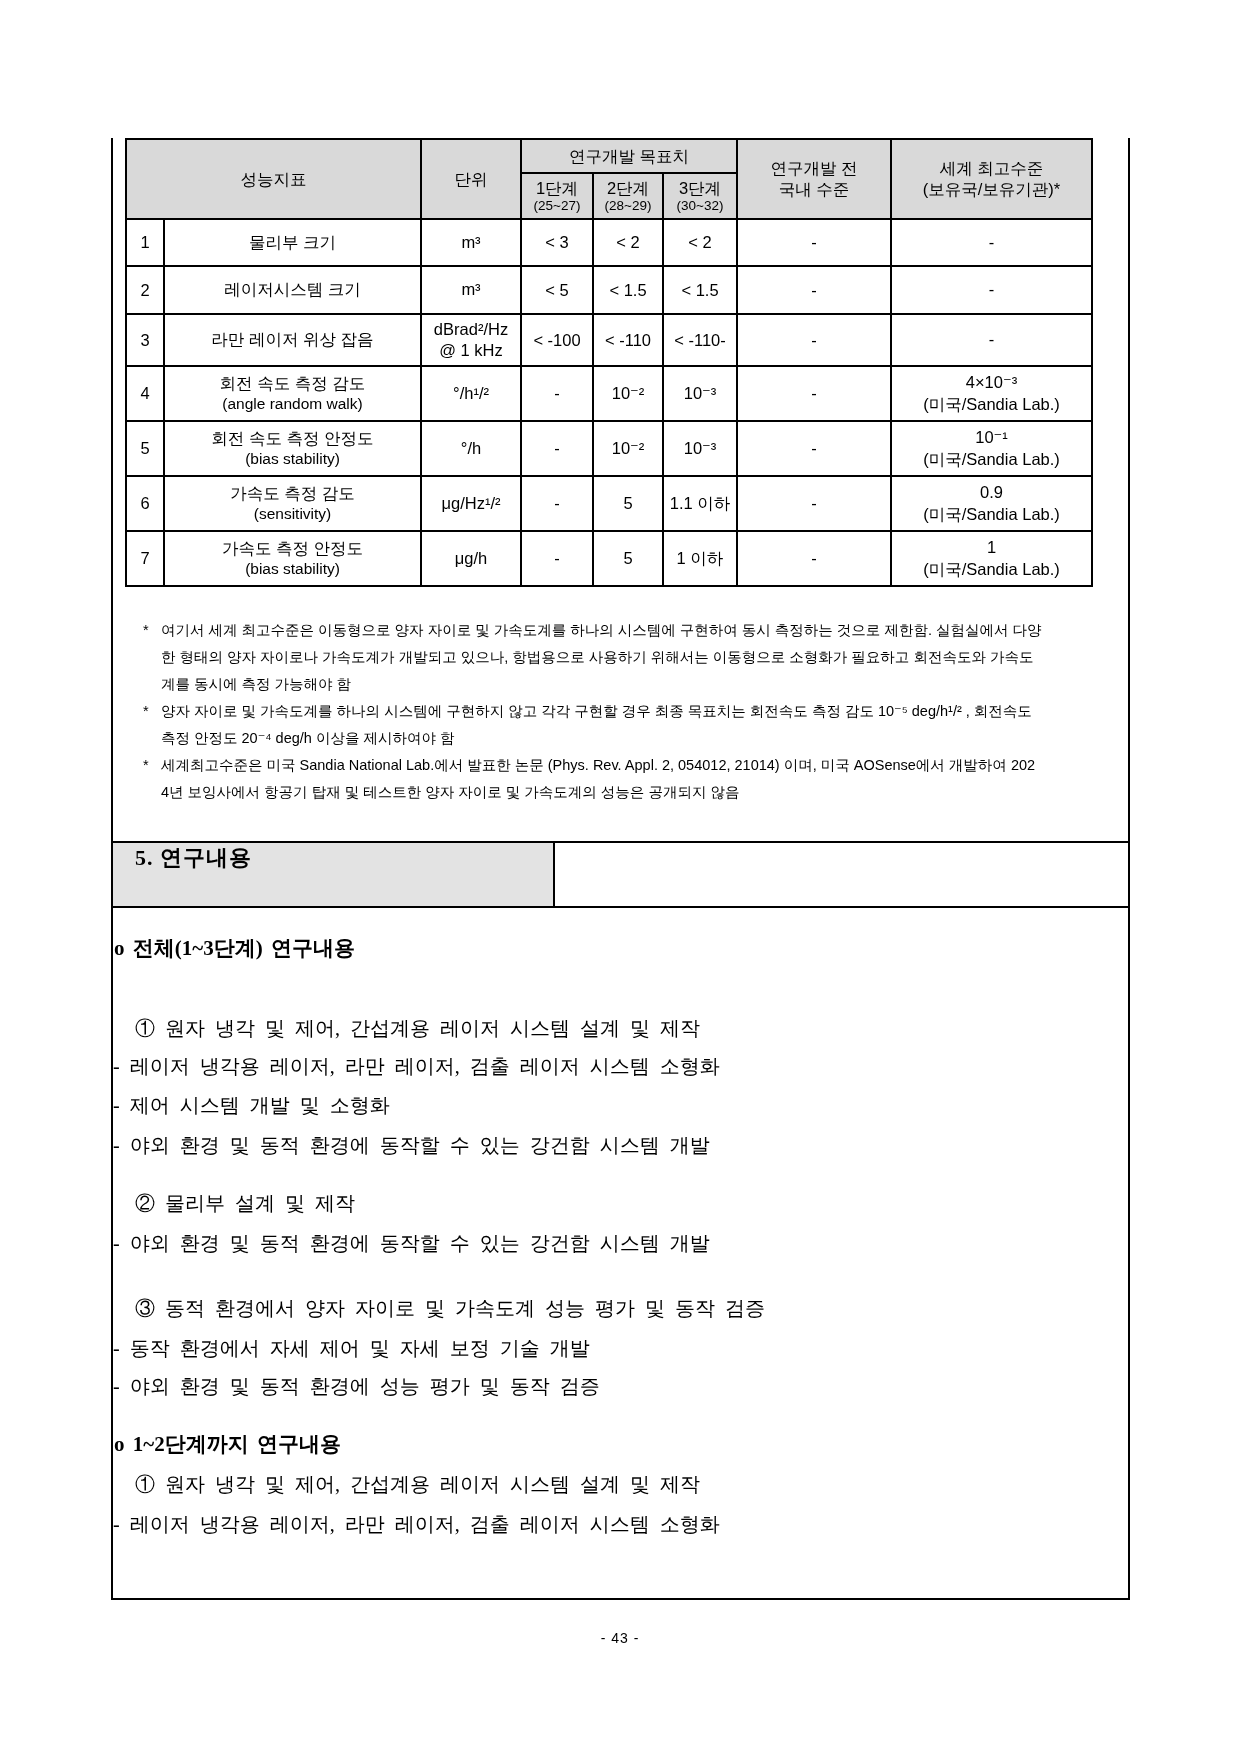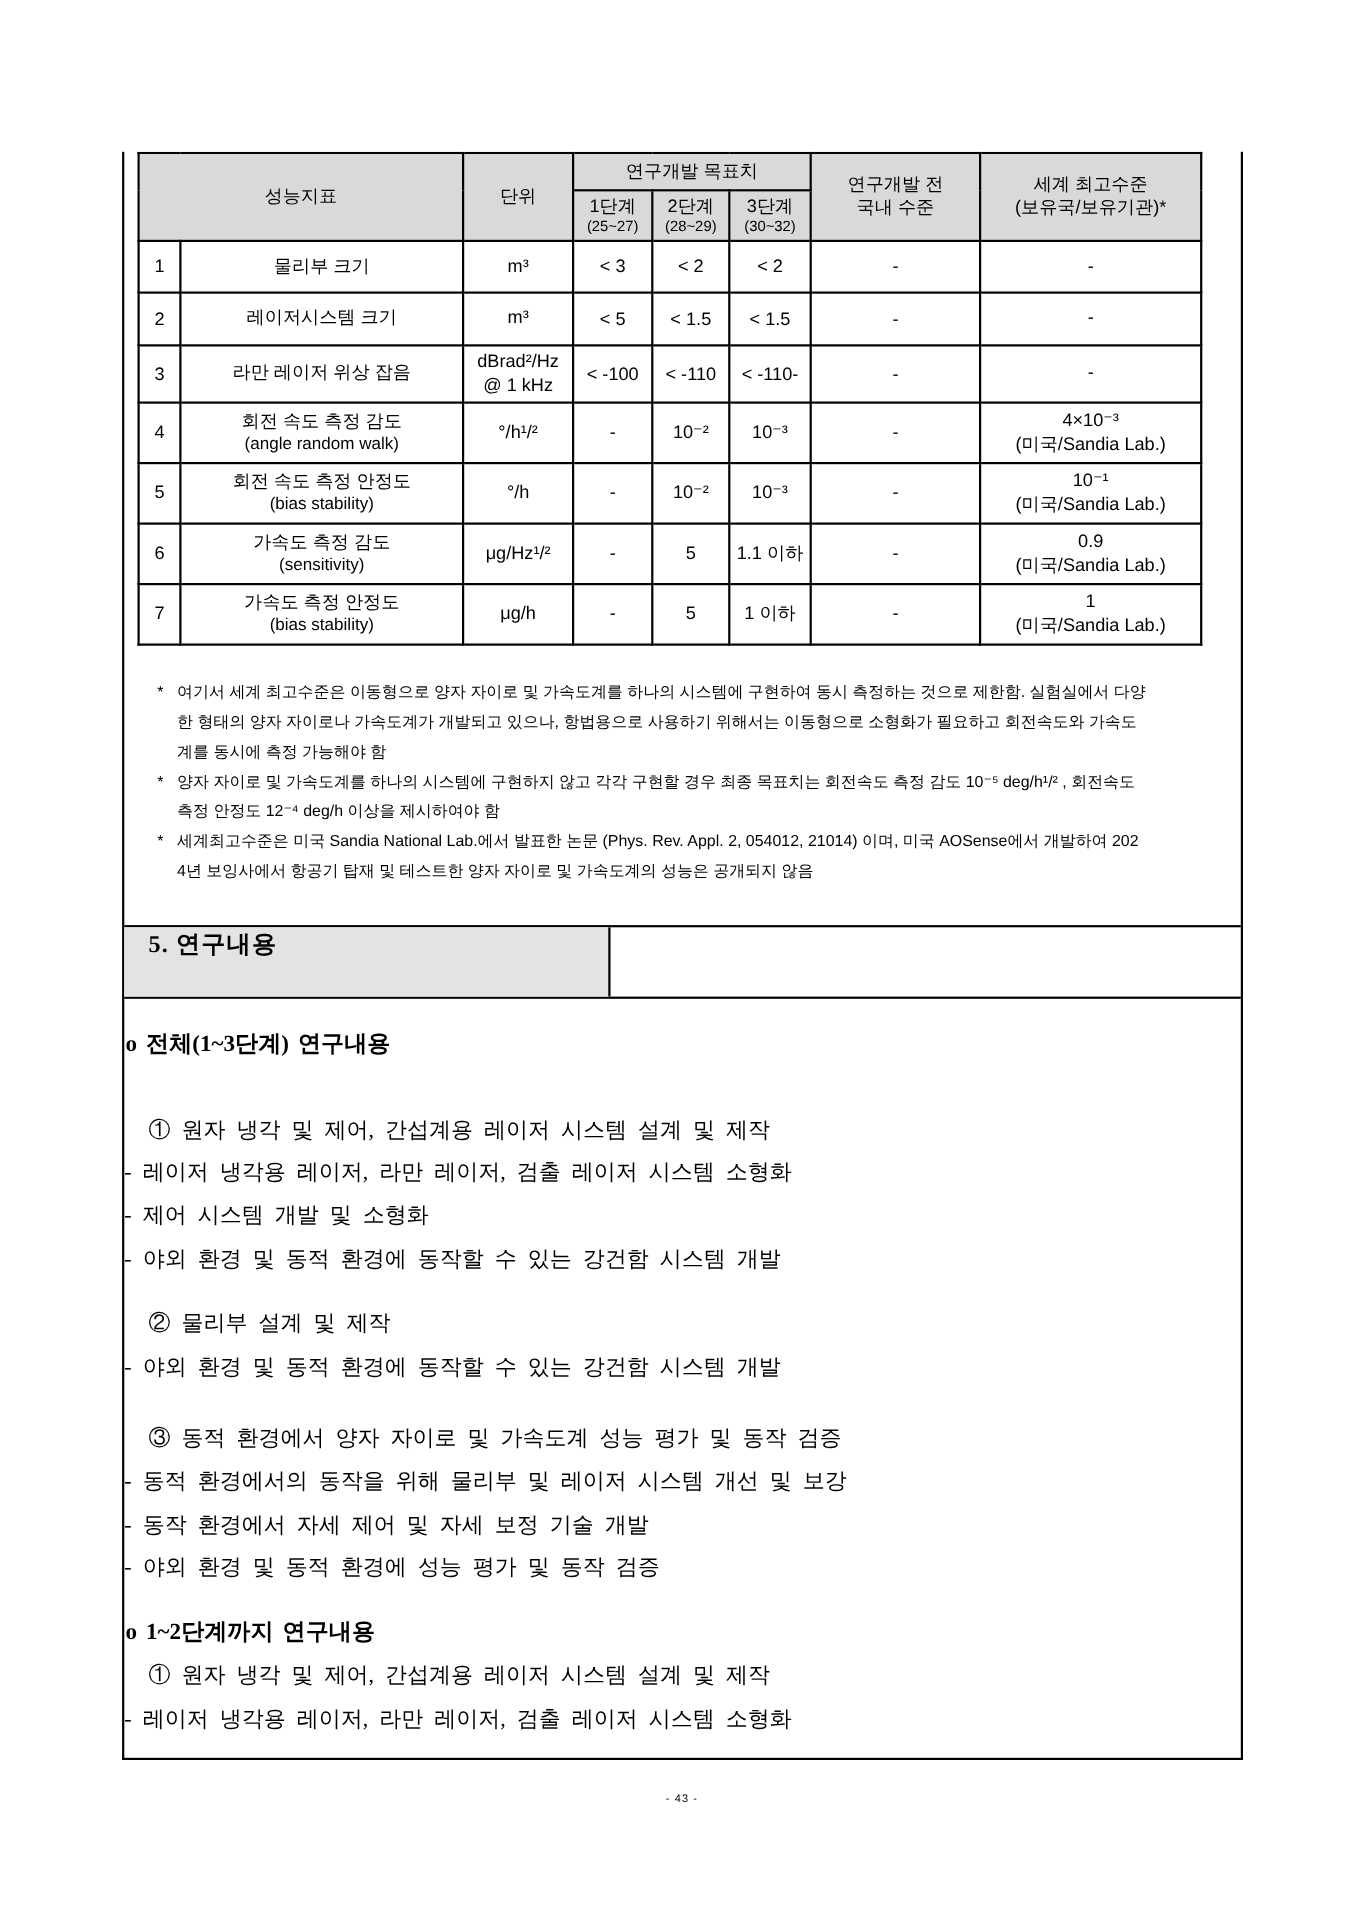--- a/index.html
+++ b/index.html
@@ -53,21 +53,21 @@
   .section-c{
     font-family:"Liberation Serif","DejaVu Serif",serif;
     font-size:20px;line-height:28px;word-spacing:5px;padding-right:20px;
   }
   .c-heading{font-size:21px;font-weight:bold;padding-left:1px;word-spacing:3px;}
   .c-num{padding-left:22px;}
   .c-dash{}
   
   .page-footer{
     position:absolute;top:1630px;left:0;width:100%;text-align:center;
-    font-size:10px;letter-spacing:1px;
+    font-size:14px;letter-spacing:1px;
   }
 </style>
 </head>
 <body>
 
 <div class="outer-box">
 
   <div class="section-a">
 
     <table class="perf">
@@ -252,21 +252,21 @@
     </tbody>
       </table>
 
     <div class="footnotes">
       <div class="footnote">
         <span class="fn-marker">*</span>
         <div class="fn-text">여기서 세계 최고수준은 이동형으로 양자 자이로 및 가속도계를 하나의 시스템에 구현하여 동시 측정하는 것으로 제한함. 실험실에서 다양한 형태의 양자 자이로나 가속도계가 개발되고 있으나, 항법용으로 사용하기 위해서는 이동형으로 소형화가 필요하고 회전속도와 가속도계를 동시에 측정 가능해야 함</div>
       </div>
       <div class="footnote">
         <span class="fn-marker">*</span>
-        <div class="fn-text">양자 자이로 및 가속도계를 하나의 시스템에 구현하지 않고 각각 구현할 경우 최종 목표치는 회전속도 측정 감도 10⁻⁵ deg/h¹/² , 회전속도 측정 안정도 12⁻⁴ deg/h 이상을 제시하여야 함</div>
+        <div class="fn-text">양자 자이로 및 가속도계를 하나의 시스템에 구현하지 않고 각각 구현할 경우 최종 목표치는 회전속도 측정 감도 10⁻⁵ deg/h¹/² , 회전속도 측정 안정도 20⁻⁴ deg/h 이상을 제시하여야 함</div>
       </div>
       <div class="footnote">
         <span class="fn-marker">*</span>
         <div class="fn-text">세계최고수준은 미국 Sandia National Lab.에서 발표한 논문 (Phys. Rev. Appl. 2, 054012, 21014) 이며, 미국 AOSense에서 개발하여 2024년 보잉사에서 항공기 탑재 및 테스트한 양자 자이로 및 가속도계의 성능은 공개되지 않음</div>
       </div>
     </div>
   </div>
 
   <div class="section-b">
     <div class="gray-box">
@@ -276,21 +276,20 @@
 
   <div class="section-c">
     <div class="c-heading" style="padding-top:26px;">o 전체(1~3단계) 연구내용</div>
     <div class="c-num" style="margin-top:52px;">① 원자 냉각 및 제어, 간섭계용 레이저 시스템 설계 및 제작</div>
     <div class="c-dash" style="margin-top:10px;">- 레이저 냉각용 레이저, 라만 레이저, 검출 레이저 시스템 소형화</div>
     <div class="c-dash" style="margin-top:11px;">- 제어 시스템 개발 및 소형화</div>
     <div class="c-dash" style="margin-top:12px;">- 야외 환경 및 동적 환경에 동작할 수 있는 강건함 시스템 개발</div>
     <div class="c-num" style="margin-top:30px;">② 물리부 설계 및 제작</div>
     <div class="c-dash" style="margin-top:12px;">- 야외 환경 및 동적 환경에 동작할 수 있는 강건함 시스템 개발</div>
     <div class="c-num" style="margin-top:37px;">③ 동적 환경에서 양자 자이로 및 가속도계 성능 평가 및 동작 검증</div>
-    <div class="c-dash" style="margin-top:11px;">- 동적 환경에서의 동작을 위해 물리부 및 레이저 시스템 개선 및 보강</div>
     <div class="c-dash" style="margin-top:12px;">- 동작 환경에서 자세 제어 및 자세 보정 기술 개발</div>
     <div class="c-dash" style="margin-top:10px;">- 야외 환경 및 동적 환경에 성능 평가 및 동작 검증</div>
     <div class="c-heading" style="margin-top:30px;">o 1~2단계까지 연구내용</div>
     <div class="c-num" style="margin-top:12px;">① 원자 냉각 및 제어, 간섭계용 레이저 시스템 설계 및 제작</div>
     <div class="c-dash" style="margin-top:12px;">- 레이저 냉각용 레이저, 라만 레이저, 검출 레이저 시스템 소형화</div>
   </div>
 
 </div>
 
 <div class="page-footer">- 43 -</div>

